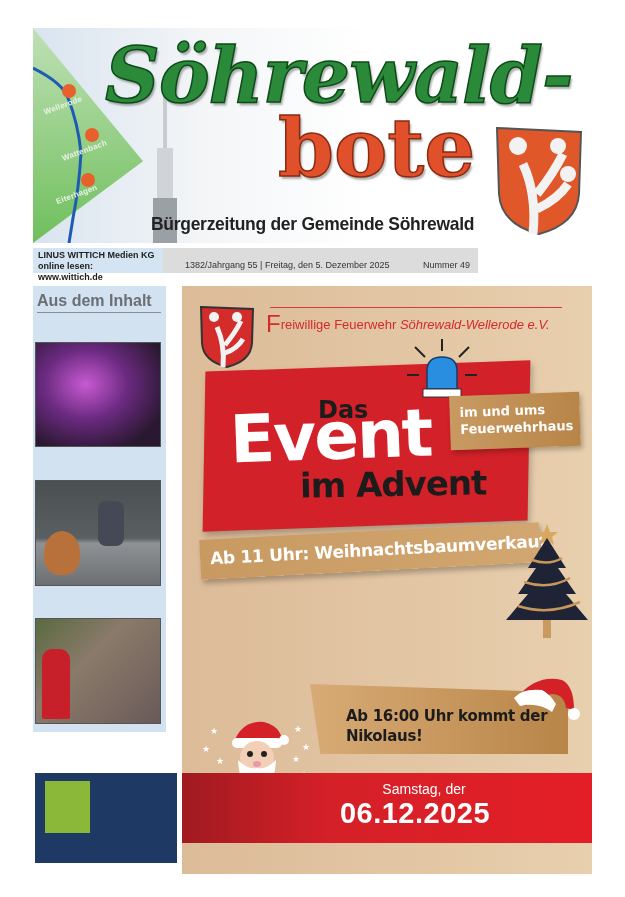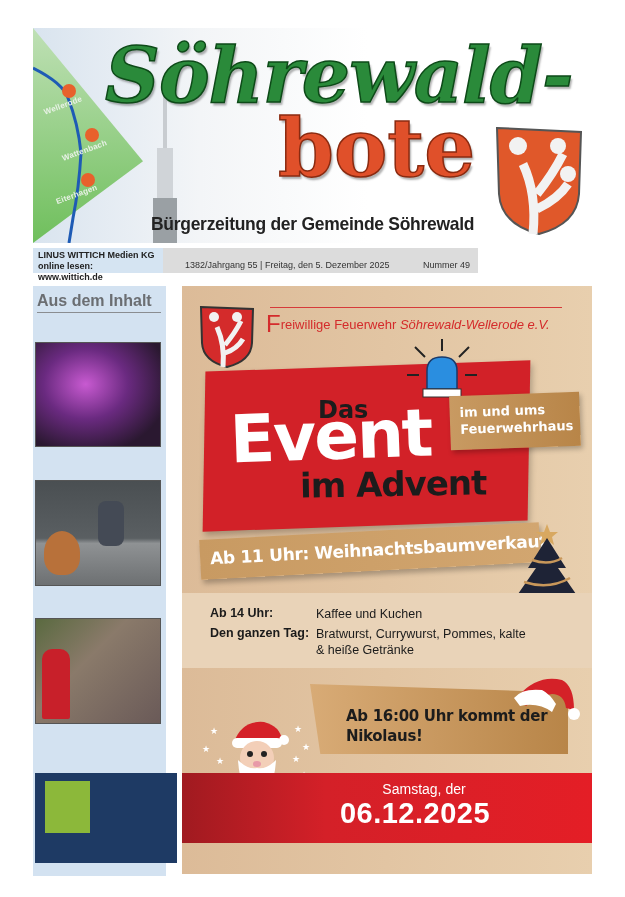--- a/index.html
+++ b/index.html
@@ -16,21 +16,21 @@
   .tagline { position: absolute; left: 118px; top: 185px; font-size: 19px; font-weight: bold; color: #222; letter-spacing: -0.3px; transform: scaleX(0.92); transform-origin: left; }
   .crest-big { position: absolute; left: 460px; top: 96px; width: 92px; height: 112px; }
 
   
   .infobar { position: absolute; left: 33px; top: 248px; width: 445px; height: 25px; background: #dcdcdc; font-size: 9px; color: #333; }
   .infobar .pub { position: absolute; left: 0; top: 0; width: 130px; height: 25px; background: #d5e4f2; padding: 2px 5px; font-weight: bold; line-height: 11px; color: #222; }
   .infobar .issue { position: absolute; left: 152px; top: 12px; }
   .infobar .num { position: absolute; right: 8px; top: 12px; }
 
   
-  .sidebar { position: absolute; left: 33px; top: 286px; width: 133px; height: 590px; background: #d3e2f1; }
+  .sidebar { position: absolute; left: 33px; top: 286px; width: 133px; height: 446px; background: #d3e2f1; }
   .sidebar h2 { position: absolute; left: 4px; top: 6px; width: 124px; font-size: 16px; color: #6b6e72; font-weight: bold; border-bottom: 1px solid #8a8d91; padding-bottom: 2px; }
   .photo { position: absolute; left: 2px; width: 126px; border: 1px solid #555; overflow: hidden; }
   .photo1 { top: 56px; height: 105px; background: radial-gradient(ellipse at 40% 40%, #c85ad1 0%, #6a2a80 40%, #2a1830 80%); }
   .photo2 { top: 194px; height: 106px; background: linear-gradient(180deg, #4a4f52 0%, #5a5f62 55%, #8f9294 60%, #6d7072 100%); }
   .photo3 { top: 332px; height: 106px; background: linear-gradient(135deg, #5a6a40 0%, #8a7a6a 40%, #6a5a58 100%); }
   .grimm { position: absolute; left: 2px; top: 487px; width: 142px; height: 90px; background: #1e3a64; overflow: hidden; border-radius: 0 0 0 0; }
   .grimm .gr-name { position: absolute; left: 62px; top: 10px; color: #fff; font-weight: bold; font-style: italic; font-size: 19px; line-height: 18px; letter-spacing: 0.5px; }
   .grimm .gr-region { position: absolute; left: 0; top: 60px; width: 142px; height: 28px; background: #8cb83a; color: #fff; font-weight: bold; font-size: 13px; text-align: center; line-height: 28px; letter-spacing: 0.3px; }
   .grimm .gr-portrait { position: absolute; left: 10px; top: 8px; width: 45px; height: 52px; background: #8cb83a; }
 
@@ -155,30 +155,20 @@
   <div class="tree-banner">
     <span>Ab 11 Uhr: Weihnachtsbaumverkauf</span>
   </div>
   <svg class="xtree" viewBox="0 0 86 122">
     <polygon points="43,4 46,12 54,12 48,17 50,25 43,20 36,25 38,17 32,12 40,12" fill="#d8a860"></polygon>
     <polygon points="43,18 62,48 54,48 72,74 62,74 84,100 2,100 24,74 14,74 32,48 24,48" fill="#1e2336"></polygon>
     <path d="M28 40 Q45 46 58 38 M20 62 Q45 70 66 58 M14 86 Q45 96 76 82" stroke="#c8975a" stroke-width="2.5" fill="none"></path>
     <rect x="39" y="100" width="8" height="18" fill="#c89a62"></rect>
   </svg>
 
-  <div class="schedule">
-    <div class="sched-row" style="top:13px">
-      <span class="k">Ab 14 Uhr:</span>
-      <span class="v">Kaffee und Kuchen</span>
-    </div>
-    <div class="sched-row" style="top:33px">
-      <span class="k">Den ganzen Tag:</span>
-      <span class="v">Bratwurst, Currywurst, Pommes, kalte &amp; heiße Getränke</span>
-    </div>
-  </div>
 
   <div class="nik-tag">
     <span>Ab 16:00 Uhr kommt der Nikolaus!</span>
   </div>
   <svg class="hat" viewBox="0 0 70 58">
     <path d="M6 24 Q26 2 50 8 Q62 14 62 38 L54 36 Q52 22 40 22 Q24 24 14 34 Z" fill="#d42128"></path>
     <path d="M2 26 Q10 16 30 18 Q38 22 44 32 L40 40 Q26 30 8 34 Z" fill="#ffffff"></path>
     <circle cx="62" cy="42" r="6" fill="#ffffff"></circle>
   </svg>
   <svg class="santa" viewBox="0 0 115 85">

